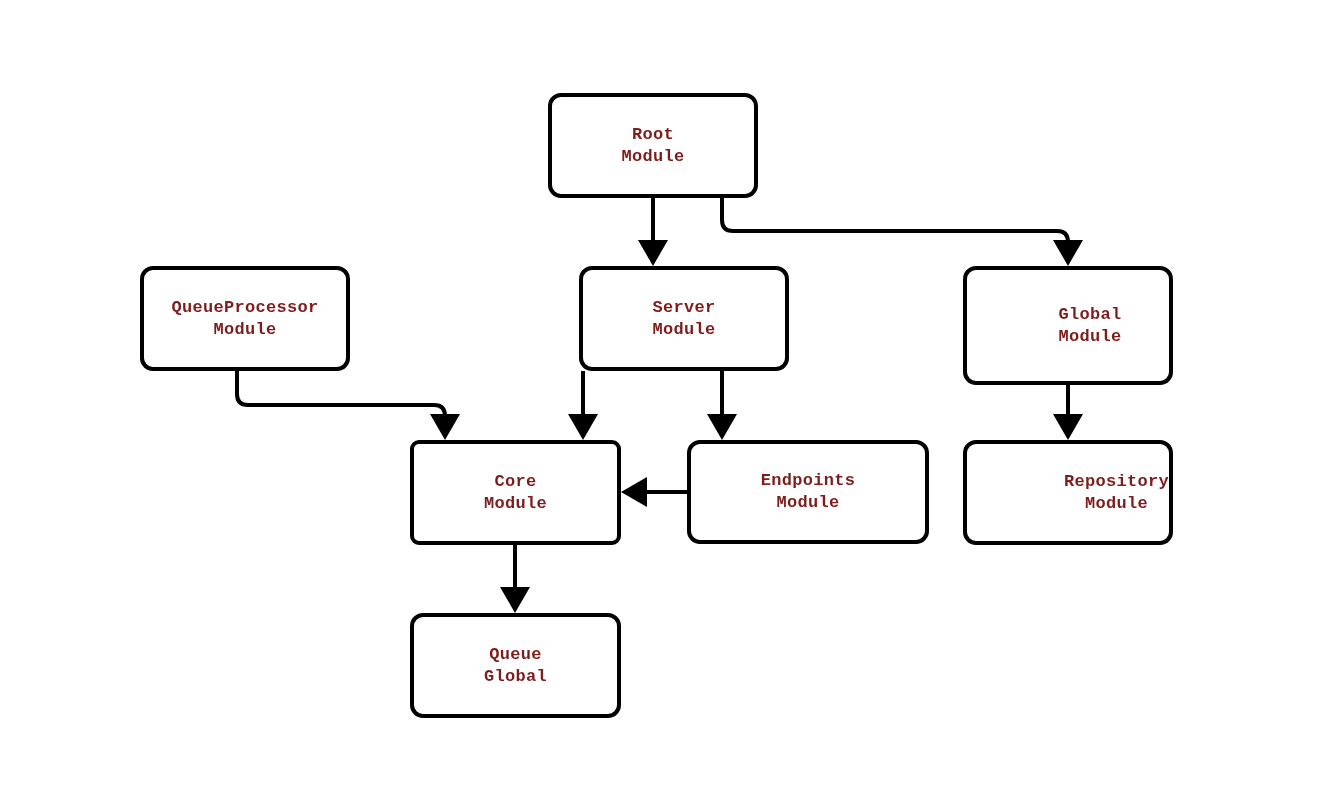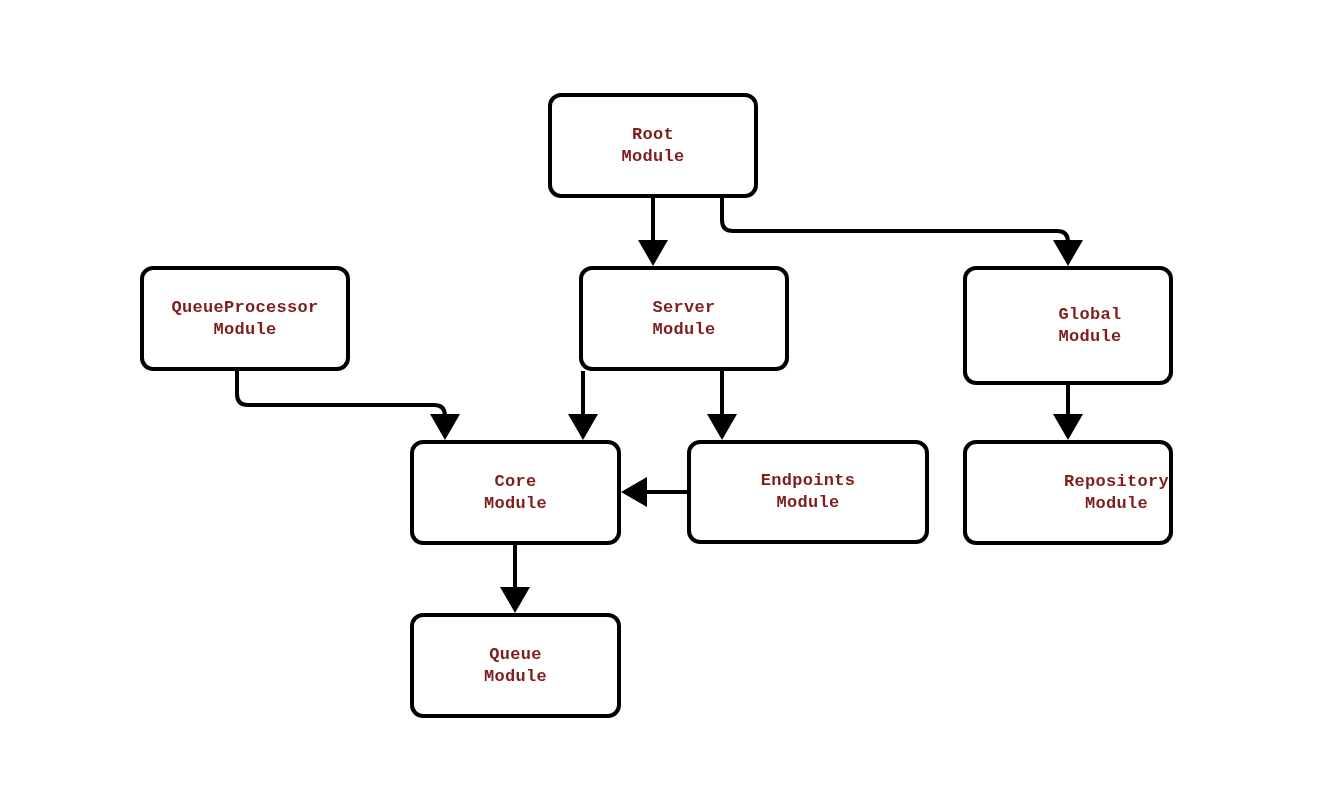--- a/index.html
+++ b/index.html
@@ -108,33 +108,33 @@
   <div class="node" style="left:548px; top:266px; width:210px; height:105px;margin-left:31px;">
     <div class="node-label">Server
 Module</div>
   </div>
 
   <div class="node" style="left:963px; top:266px; width:210px; height:119px;padding-left:44px;">
     <div class="node-label">Global
 Module</div>
   </div>
 
-  <div class="node" style="left:410px; top:440px; width:211px; height:105px;">
+  <div class="node" style="left:410px; top:440px; width:211px; height:105px;border-radius:9px;">
     <div class="node-label">Core
 Module</div>
   </div>
 
   <div class="node" style="left:687px; top:440px; width:242px; height:104px;">
     <div class="node-label">Endpoints
 Module</div>
   </div>
 
   <div class="node" style="left:963px; top:440px; width:210px; height:105px;align-items:flex-end;">
     <div class="node-label">Repository
 Module</div>
   </div>
 
   <div class="node" style="left:410px; top:613px; width:211px; height:105px;">
     <div class="node-label">Queue
-Module</div>
+Global</div>
   </div>
 
 </div>
 
 </body></html>

